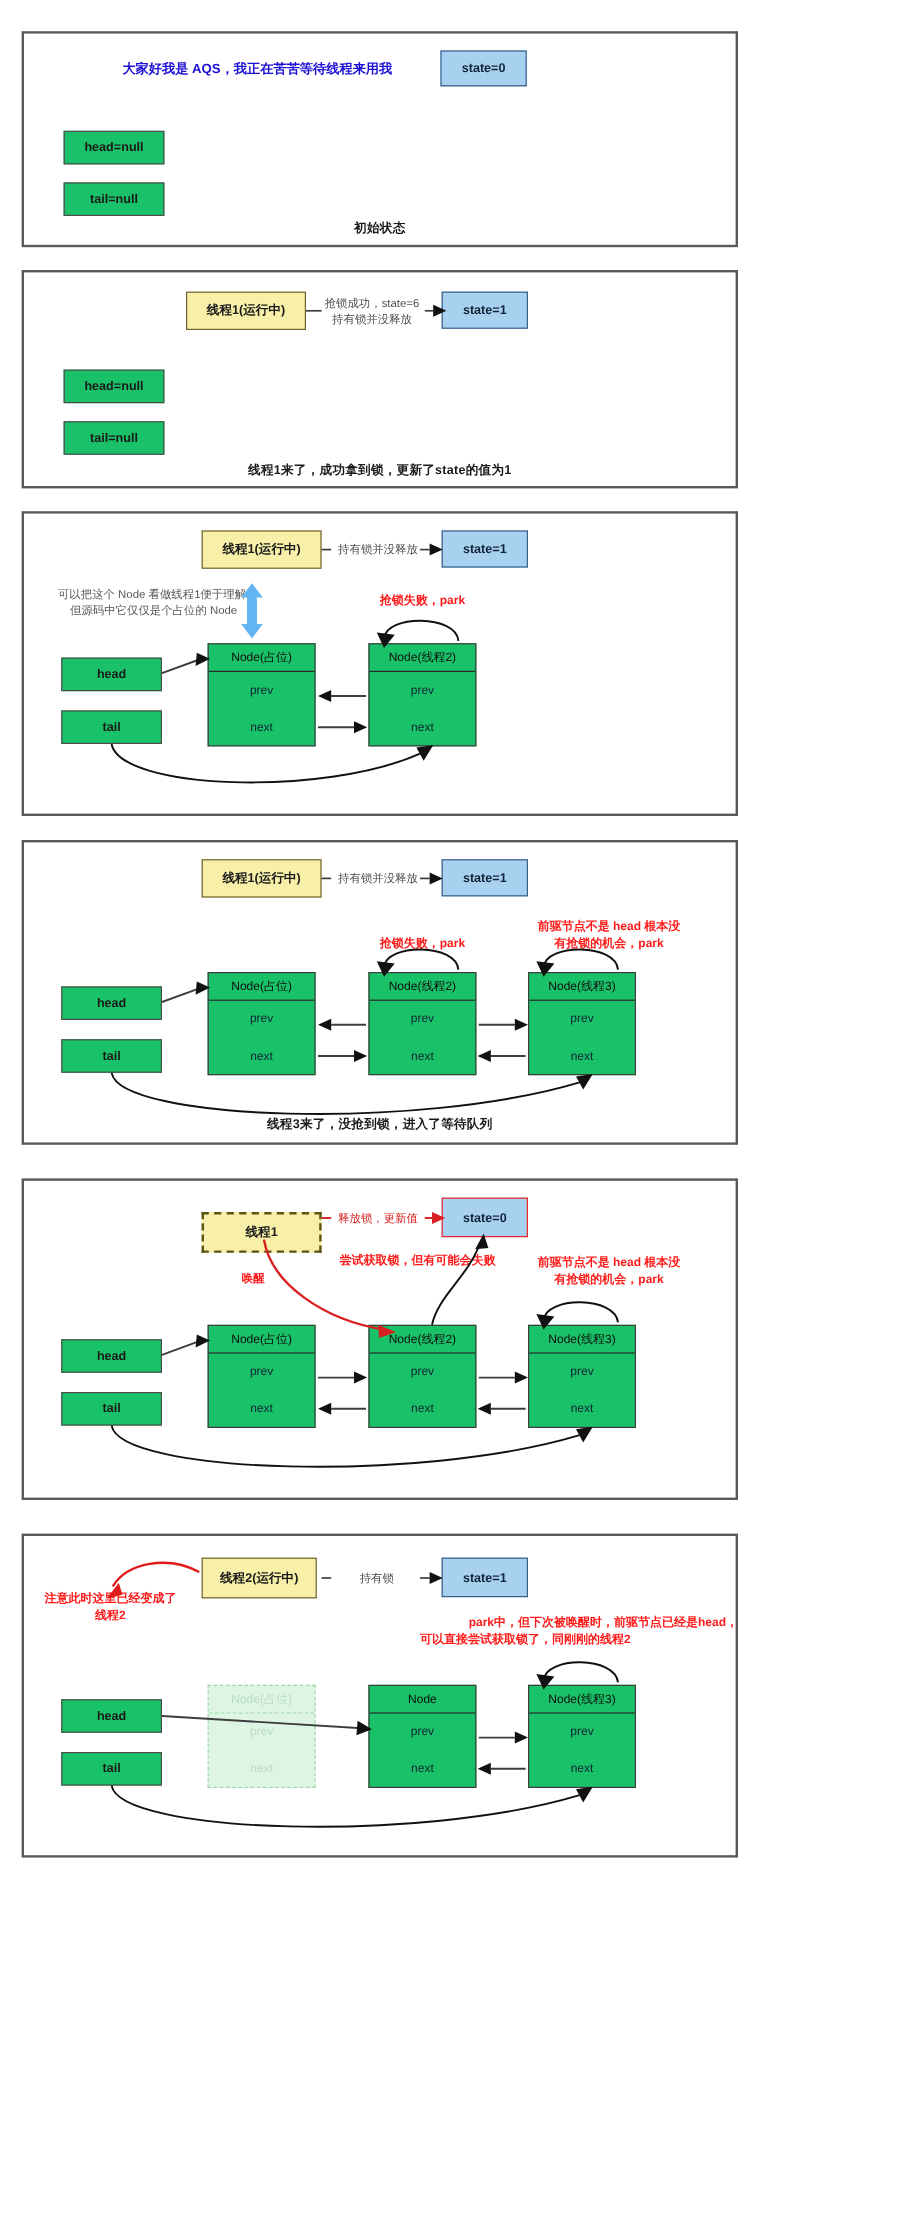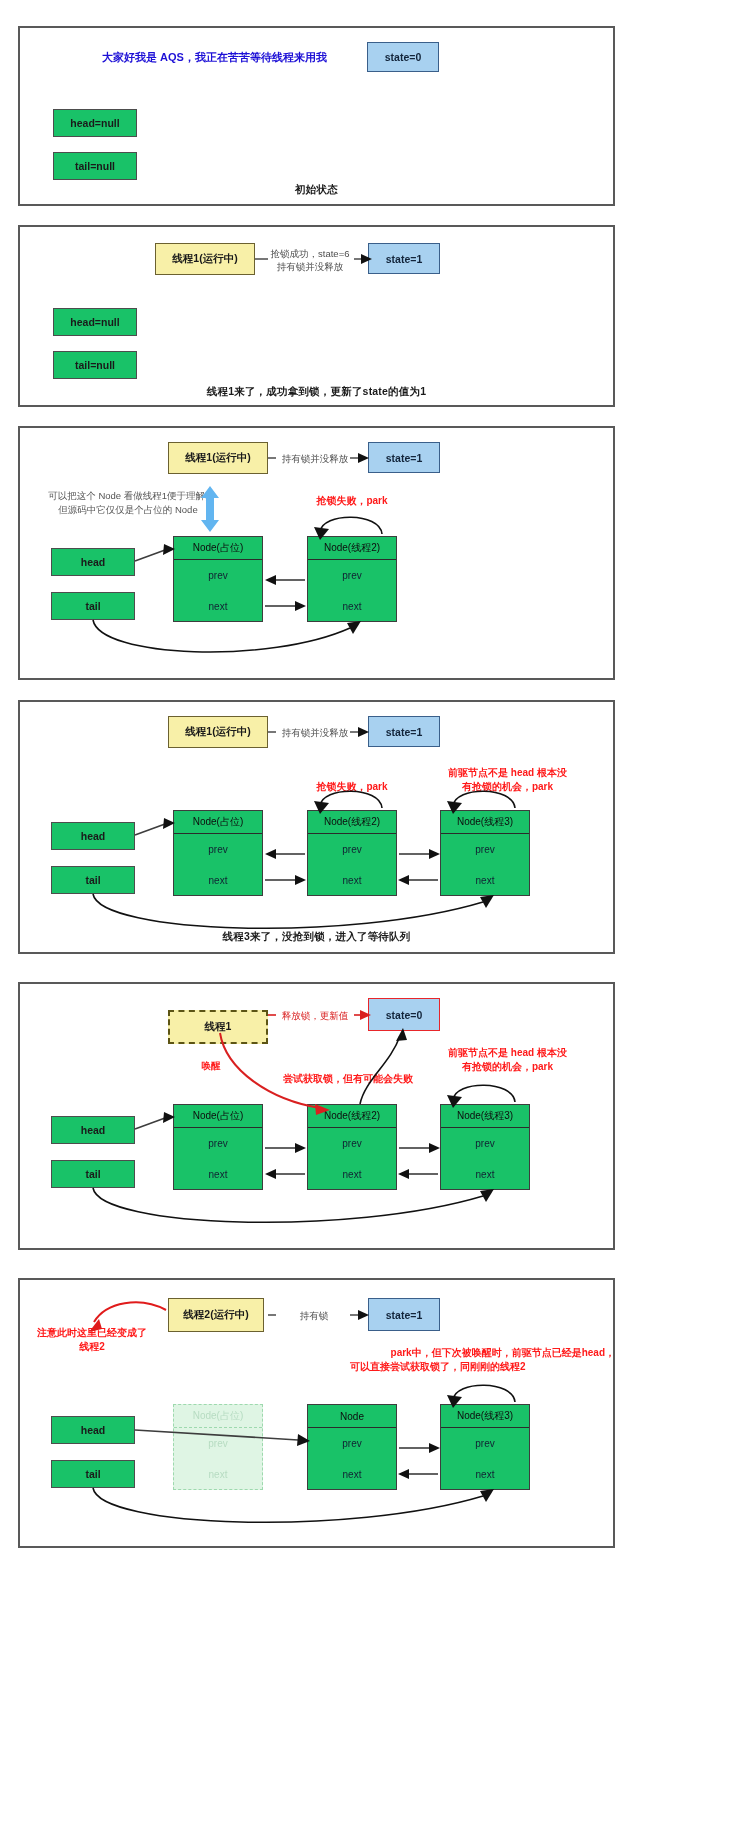--- a/index.html
+++ b/index.html
@@ -169,21 +169,21 @@
       <polygon points="474,193 460,195 466,206" fill="#111"></polygon>
     </svg>
   </div>
 
   <div class="panel" style="top:982px;height:268px;">
     <div class="box yellow dash" style="left:148px;top:14px;width:100px;height:34px;margin-top:12px;">线程1</div>
     <div class="lbl" style="left:250px;top:26px;width:90px;color:#d92020;">释放锁，更新值</div>
     <div class="box blue redb" style="left:348px;top:14px;width:72px;height:33px;">state=0</div>
 
     <div class="redlbl" style="left:168px;top:76px;width:46px;font-size:9.5px;">唤醒</div>
-    <div class="redlbl" style="left:238px;top:88px;width:180px;">尝试获取锁，但有可能会失败</div>
+    <div class="redlbl" style="left:238px;top:60px;width:180px;">尝试获取锁，但有可能会失败</div>
     <div class="redlbl" style="left:400px;top:62px;width:175px;">前驱节点不是 head 根本没</div>
     <div class="redlbl" style="left:400px;top:76px;width:175px;">有抢锁的机会，park</div>
 
     <div class="box green" style="left:31px;top:132px;width:84px;height:28px;">head</div>
     <div class="box green" style="left:31px;top:176px;width:84px;height:28px;">tail</div>
 
     <div class="node" style="left:153px;top:120px;width:90px;height:86px;">
       <div class="nhdr">Node(占位)</div>
       <div class="nbody">
           <span>prev</span>

